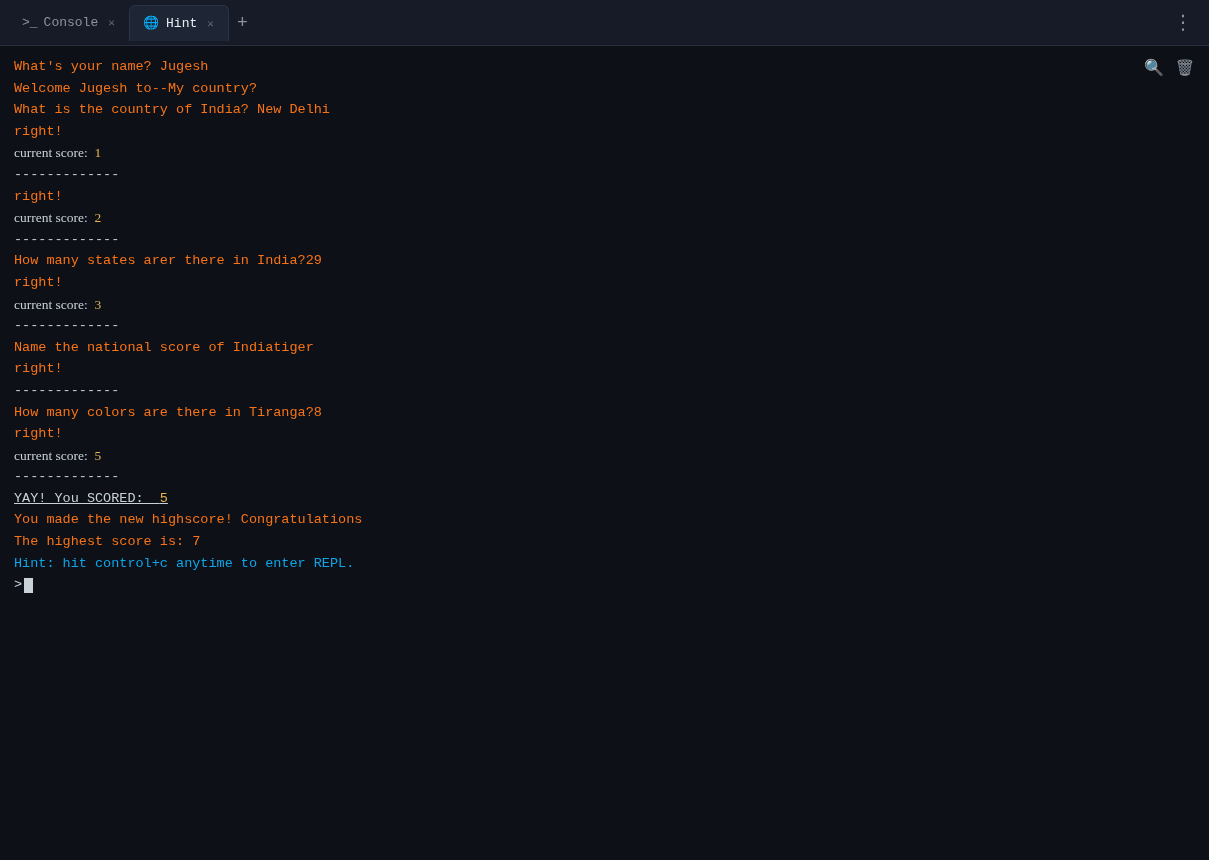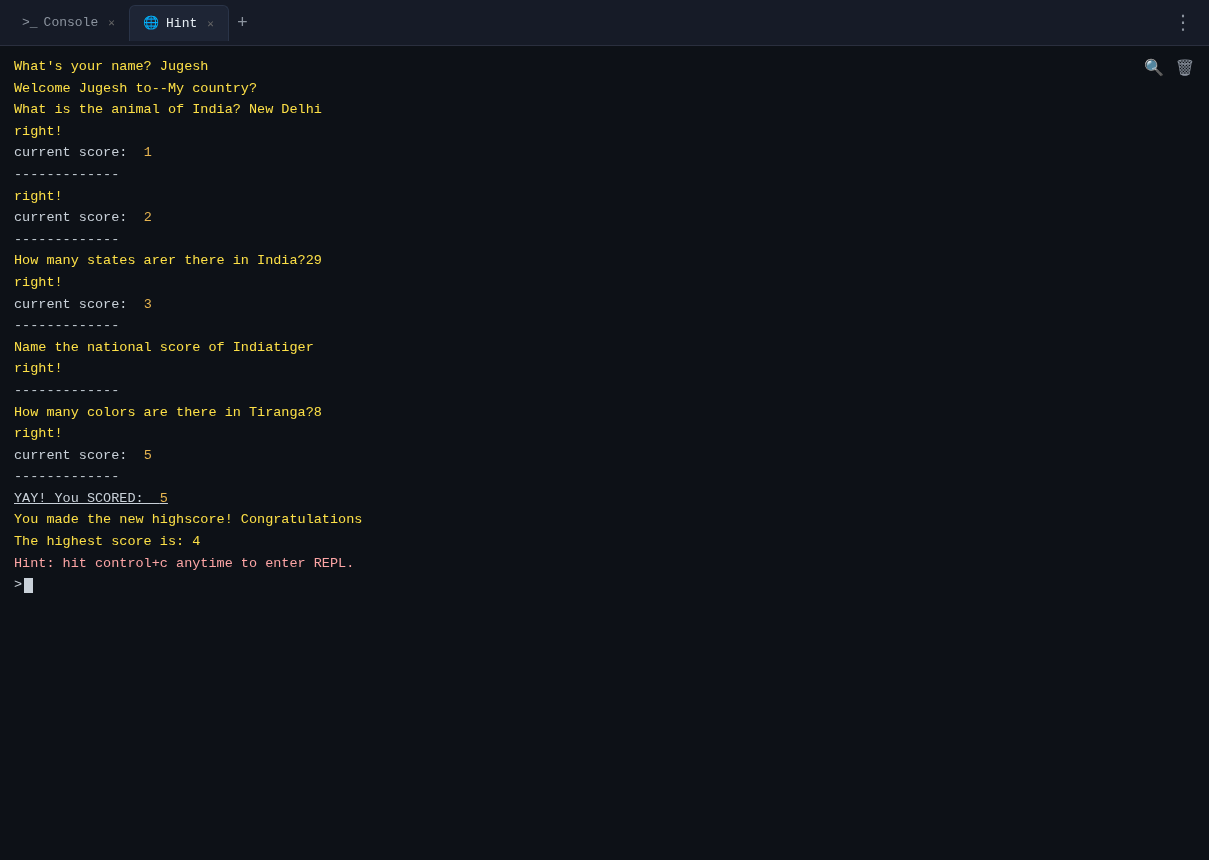--- a/index.html
+++ b/index.html
@@ -90,42 +90,43 @@
       font-size: 16px;
       cursor: pointer;
       background: none;
       border: none;
     }
 
     .term-line {
       font-size: 13.5px;
       line-height: 1.6;
       white-space: pre;
-      color: #fde047;
+      color: #f97316;
     }
 
     .term-line.score-value {
       color: #c9d1d9;
+      font-family: Liberation Serif, serif;
     }
 
     .score-num {
       color: #e6b450;
     }
 
     .term-line.divider {
       color: #c9d1d9;
     }
 
     .term-line.yay {
       color: #c9d1d9;
       text-decoration: underline;
     }
 
     .term-line.hint {
-      color: #fca5a5;
+      color: #0ea5e9;
     }
 
     .prompt-line {
       display: flex;
       align-items: center;
       color: #c9d1d9;
       font-size: 13.5px;
       line-height: 1.6;
     }
 
@@ -162,41 +163,41 @@
 
 <div class="terminal-area">
   <div class="terminal-actions">
     <button class="terminal-action-btn">🔍</button>
     <button class="terminal-action-btn">🗑</button>
   </div>
 
   <div id="terminal-output">
   <div class="term-line">What's your name? Jugesh</div>
       <div class="term-line">Welcome Jugesh to--My country?</div>
-      <div class="term-line">What is the animal of India? New Delhi</div>
+      <div class="term-line">What is the country of India? New Delhi</div>
       <div class="term-line">right!</div>
       <div class="term-line score-value">current score:  <span class="score-num">1</span></div>
       <div class="term-line divider">-------------</div>
       <div class="term-line">right!</div>
       <div class="term-line score-value">current score:  <span class="score-num">2</span></div>
       <div class="term-line divider">-------------</div>
       <div class="term-line">How many states arer there in India?29</div>
       <div class="term-line">right!</div>
       <div class="term-line score-value">current score:  <span class="score-num">3</span></div>
       <div class="term-line divider">-------------</div>
       <div class="term-line">Name the national score of Indiatiger</div>
       <div class="term-line">right!</div>
       <div class="term-line divider">-------------</div>
       <div class="term-line">How many colors are there in Tiranga?8</div>
       <div class="term-line">right!</div>
       <div class="term-line score-value">current score:  <span class="score-num">5</span></div>
       <div class="term-line divider">-------------</div>
       <div class="term-line yay">YAY! You SCORED:  <span class="score-num">5</span></div>
       <div class="term-line">You made the new highscore! Congratulations</div>
-      <div class="term-line">The highest score is: 4</div>
+      <div class="term-line">The highest score is: 7</div>
       <div class="term-line hint">Hint: hit control+c anytime to enter REPL.</div>
     </div>
 
   <div class="prompt-line">
     <span>&gt; </span>
     <span class="cursor-block"></span>
   </div>
 </div>
 
 </body></html>

